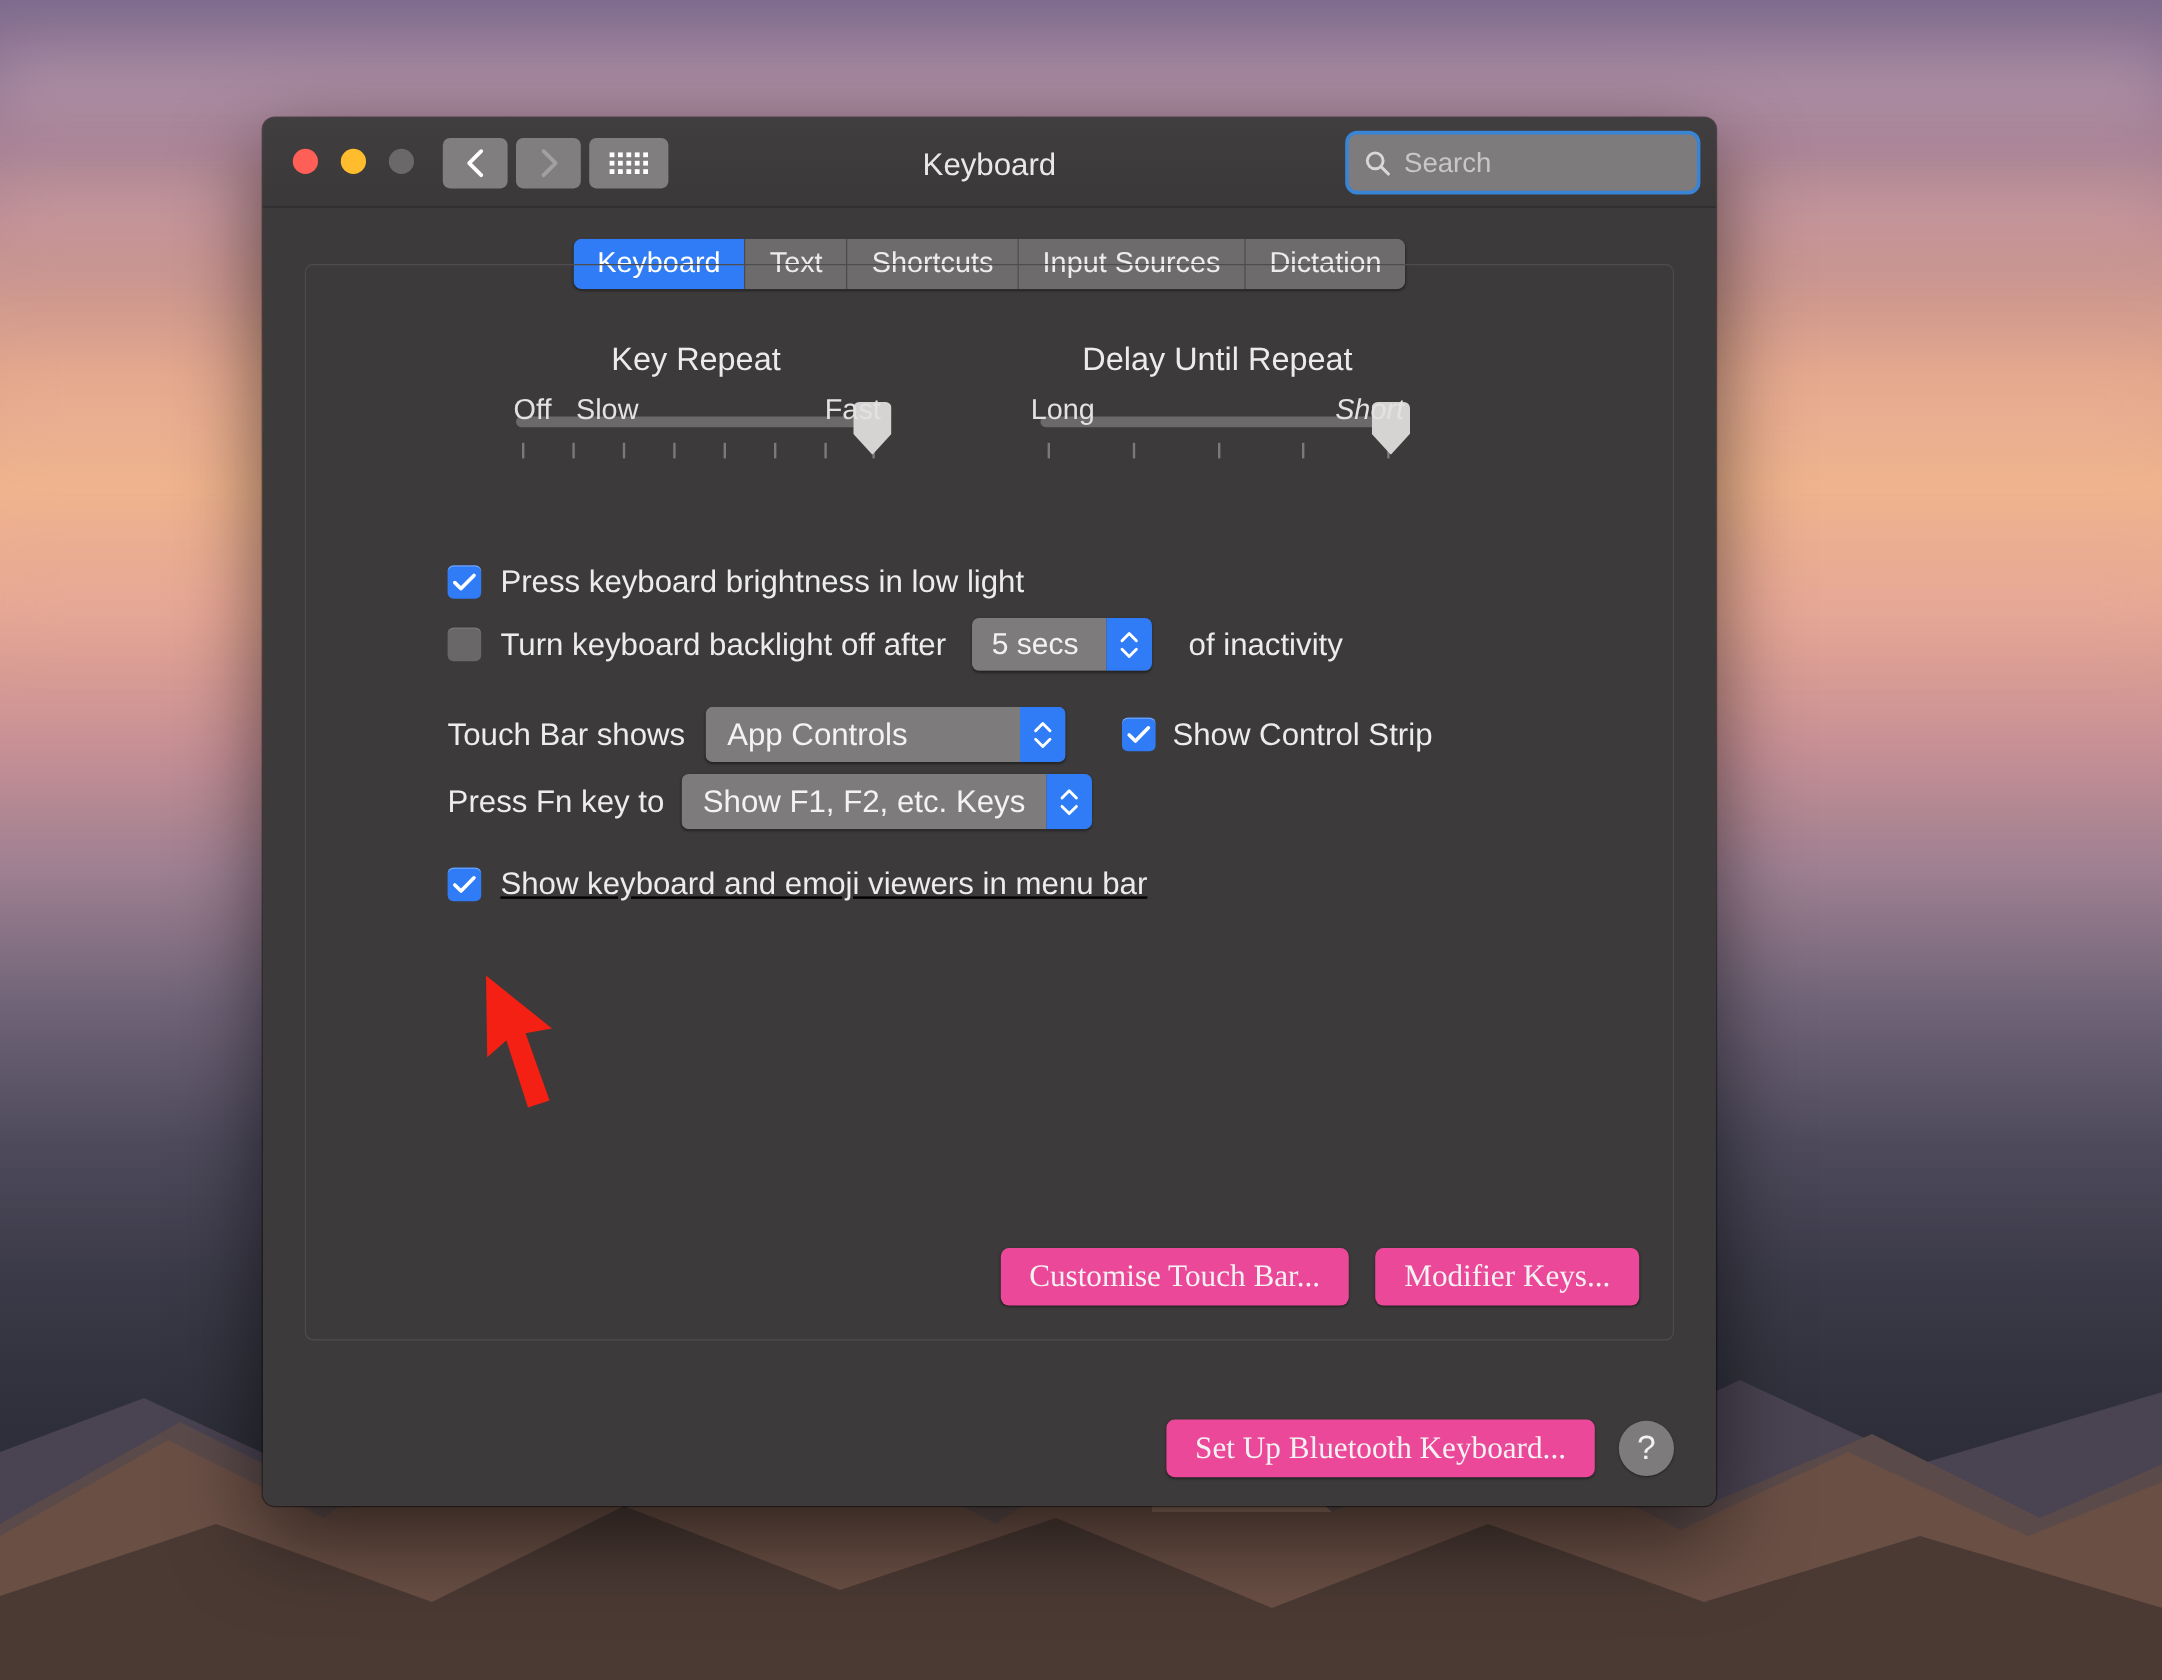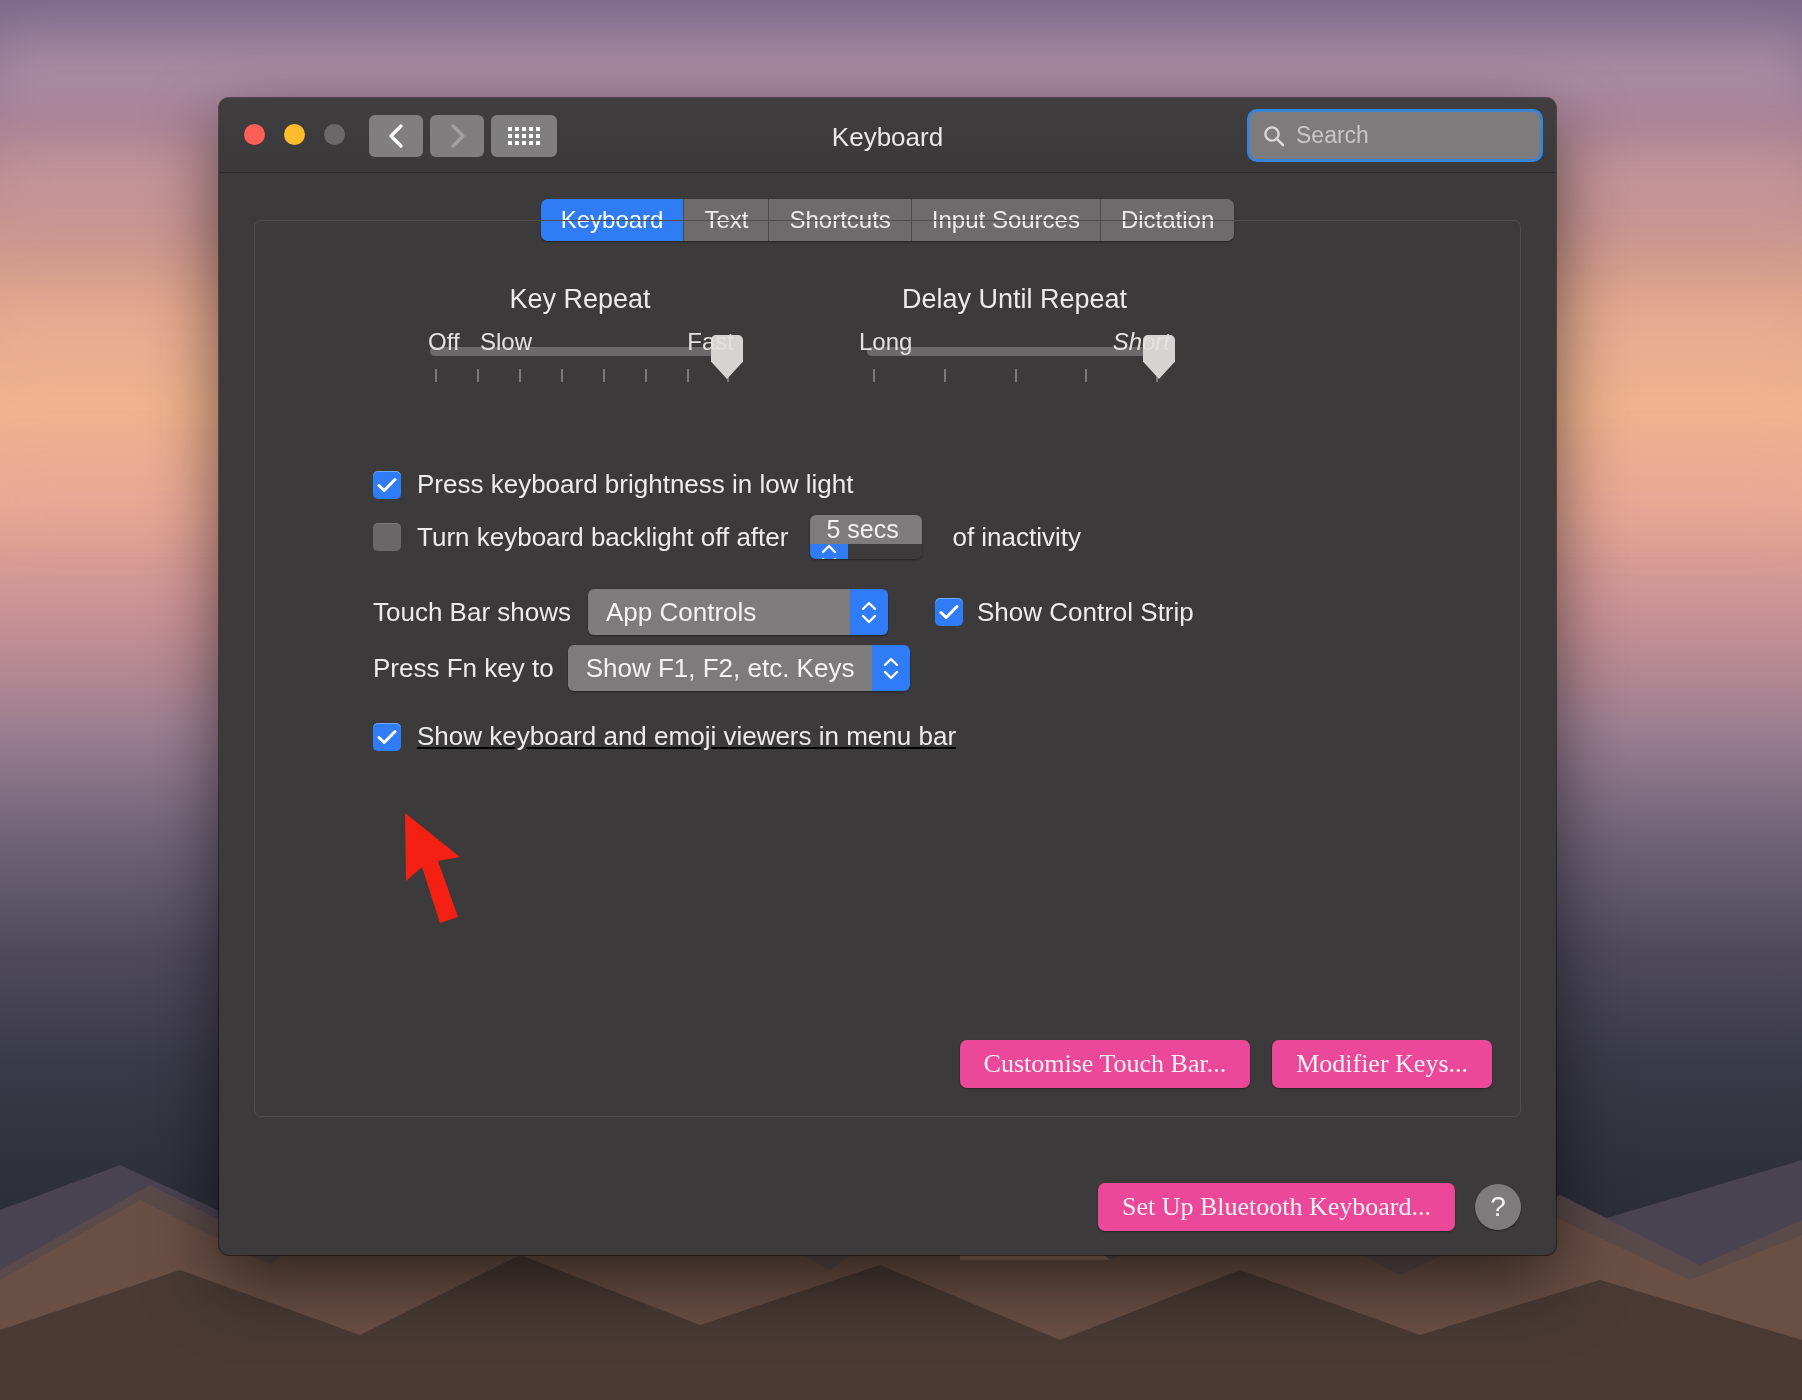--- a/index.html
+++ b/index.html
@@ -43,21 +43,21 @@
   
   #desktop .mtn {
     position: absolute; bottom: 0; left: 0; width: 100%;
   }
   #desktop .mtn svg { display: block; width: 100%; height: 100%; }
 
   
   #window {
     position: absolute;
     left: 219px; top: 98px;
-    width: 1337px; height: 1157px;
+    width: 1211px; height: 1157px;
     background: #3c3a3b;
     border-radius: 10px;
     box-shadow: 0 26px 70px rgba(0,0,0,0.55), 0 0 0 1px rgba(0,0,0,0.45);
     overflow: hidden;
   }
 
   
   #titlebar {
     position: relative;
     height: 75px;
@@ -188,21 +188,20 @@
   .row { position: absolute; display: flex; align-items: center; }
   .lbl { color: #ececec; font-size: 26px; white-space: nowrap; }
 
   
   .stepper {
     display: flex; align-items: stretch;
     height: 44px;
     border-radius: 6px;
     overflow: hidden;
     box-shadow: 0 1px 2px rgba(0,0,0,0.4);
-    flex-direction: column;
   }
   .stepper .val {
     background: #7e7b7c; color: #f2f1f1;
     font-size: 25px;
     display: flex; align-items: center;
     padding: 0 16px; min-width: 112px;
   }
   .stepper .arrows {
     background: #2f7cf6;
     width: 38px;

